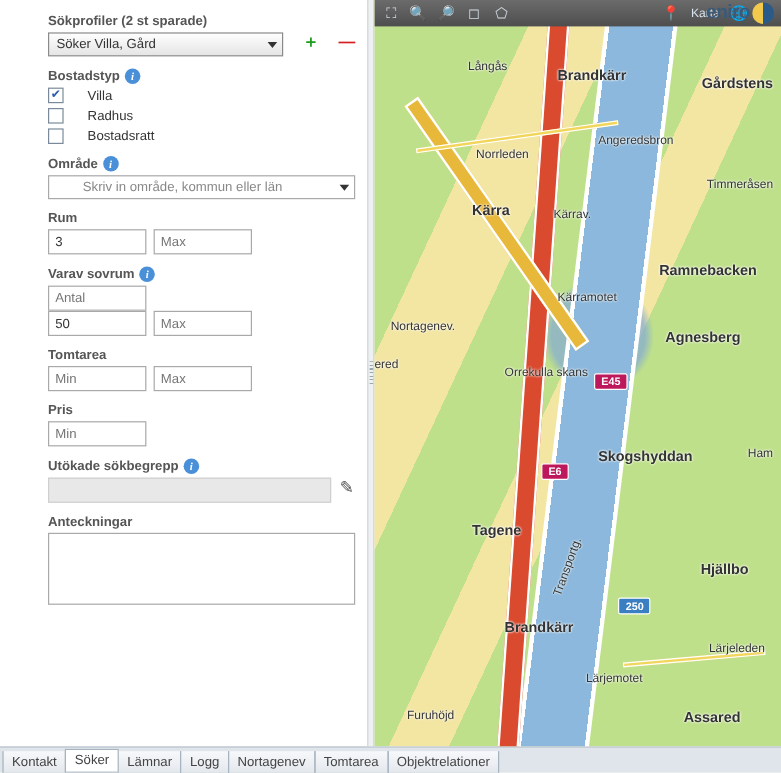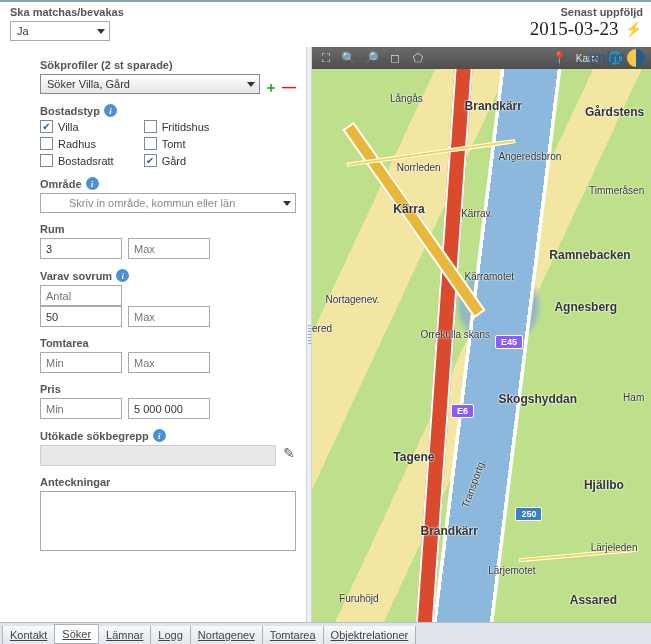--- a/index.html
+++ b/index.html
@@ -65,35 +65,35 @@
   background: repeating-linear-gradient(#9aa 0 1px, transparent 1px 3px);
   transform: translateY(-50%);
 }
 .right-panel { flex: 1; position: relative; background:#dfe7cc; }
 .section-label { font-weight: bold; color: #555; margin-top: 10px; margin-bottom: 3px; font-size: 11px; display:flex; align-items:center; gap:4px;}
 .info-icon {
   display:inline-flex; width:13px; height:13px; border-radius:50%;
   background:#4a90d9; color:#fff; font-size:9px; font-weight:bold;
   align-items:center; justify-content:center; font-style: italic; font-family: Georgia, serif;
 }
-.profile-row { display:flex; align-items:flex-end; gap:4px; }
+.profile-row { display:flex; align-items:flex-start; gap:16px; }
 .profile-dropdown {
   flex:1;
   background: linear-gradient(#fefefe,#e5e5e5);
   border:1px solid #8a8a8a;
 }
 .plus-btn, .minus-btn {
   width:14px; height:14px; display:flex; align-items:center; justify-content:center;
   font-weight:bold; font-size:14px; cursor:pointer; line-height:1;
 }
 .plus-btn { color:#1a9e1a; }
 .minus-btn { color:#d62020; }
 .checkbox-grid { display:flex; gap:30px; margin-top:2px;}
 .checkbox-col { display:flex; flex-direction:column; gap:4px; }
-.checkbox-item { display:flex; align-items:center; gap:5px; font-size:11px; color:#333;}
+.checkbox-item { display:flex; align-items:center; gap:20px; font-size:11px; color:#333;}
 .chk {
   width:13px; height:13px; border:1px solid #7a8a9a; background:#fff;
   display:inline-flex; align-items:center; justify-content:center; font-size:10px; color:#2a5db0;
 }
 .chk.checked::after{ content:"✔"; font-size:10px; line-height:1; }
 .text-input {
   border:1px solid #a9a9a9; background:#fff; height:21px; padding:2px 5px;
   font-size:11px; color:#333;
 }
 .text-input.placeholder { color:#888; }
@@ -119,21 +119,20 @@
   padding:3px 7px 3px 7px;
   font-size:11px;
   color:#444;
   background: linear-gradient(#f7f8fa,#e3e8ed);
   border:1px solid #a7b3bf;
   border-top:none;
   margin-right:-1px;
   cursor:pointer;
   position:relative;
   top:1px;
-  text-decoration:underline;
 }
 .tab.active {
   background:#fff;
   border-top:1px solid #a7b3bf;
   top:0;
   font-weight:normal;
   z-index:2;
 }
 
 .map-wrap { position:absolute; inset:0; overflow:hidden; }
@@ -159,21 +158,21 @@
 }
 .road-yellow {
   position:absolute; width:10px; background:#f2d65c; border:1px solid #fff;
 }
 .map-label {
   position:absolute; font-size:10px; color:#333; font-family: Arial;
   text-shadow: 0 0 2px #fff, 0 0 2px #fff;
 }
 .map-label.bold { font-weight:bold; font-size:12px; }
 .route-badge {
-  position:absolute; background:#8b5cf6; color:#fff; font-size:9px; font-weight:bold;
+  position:absolute; background:#be185d; color:#fff; font-size:9px; font-weight:bold;
   padding:1px 5px; border:1px solid #fff; border-radius:2px;
 }
 .map-toolbar {
   position:absolute; top:0; left:0; right:0; height:22px;
   background: linear-gradient(#6b6b6b,#4e4e4e);
   display:flex; align-items:center; gap:3px; padding:0 4px;
 }
 .tb-btn {
   width:20px; height:18px; display:flex; align-items:center; justify-content:center;
   color:#cfd8df; font-size:12px; cursor:pointer; border-radius:2px;
@@ -187,36 +186,20 @@
 }
 .eniro-logo .swirl {
   width:18px; height:18px; border-radius:50%;
   background: conic-gradient(#2a5a8a 0 180deg, #f2c94c 180deg 360deg);
 }
 </style>
 </head>
 <body>
 
 <div class="container">
-  <div class="top-header">
-    <div class="left">
-      <div class="label-bold">Ska matchas/bevakas</div>
-      <div class="dropdown" style="width:100px;margin-top:3px">
-        <span>Ja</span>
-        <span class="arrow"></span>
-      </div>
-    </div>
-    <div class="right">
-      <div class="label-bold">Senast uppföljd</div>
-      <div>
-        <span class="followup-date">2015-03-23</span>
-        <span class="lightning">⚡</span>
-      </div>
-    </div>
-  </div>
 
   <div class="main-area">
     <div class="left-panel">
 
       <div class="section-label">Sökprofiler (2 st sparade)</div>
       <div class="profile-row">
         <div class="dropdown profile-dropdown">
           <span>Söker Villa, Gård</span>
           <span class="arrow"></span>
         </div>
@@ -236,34 +219,20 @@
             </div>
             <div class="checkbox-item">
               <span class="chk"></span>
               <span>Radhus</span>
             </div>
             <div class="checkbox-item">
               <span class="chk"></span>
               <span>Bostadsratt</span>
             </div>
           </div>
-        <div class="checkbox-col" id="ptcol2">
-            <div class="checkbox-item">
-              <span class="chk"></span>
-              <span>Fritidshus</span>
-            </div>
-            <div class="checkbox-item">
-              <span class="chk"></span>
-              <span>Tomt</span>
-            </div>
-            <div class="checkbox-item">
-              <span class="chk checked"></span>
-              <span>Gård</span>
-            </div>
-          </div>
       </div>
 
       <div class="section-label">
         <span>Område</span>
         <span class="info-icon">i</span>
       </div>
       <div class="dropdown wide-dropdown">
         <span style="color:#888">Skriv in område, kommun eller län</span>
         <span class="arrow"></span>
       </div>
@@ -289,21 +258,20 @@
 
       <div class="section-label">Tomtarea</div>
       <div class="row-pair">
         <input class="text-input placeholder" placeholder="Min" style="">
         <input class="text-input placeholder" placeholder="Max" style="">
       </div>
 
       <div class="section-label">Pris</div>
       <div class="row-pair">
         <input class="text-input placeholder" placeholder="Min" style="">
-        <input class="text-input" value="5 000 000" style="">
       </div>
 
       <div class="section-label">
         <span>Utökade sökbegrepp</span>
         <span class="info-icon">i</span>
       </div>
       <div>
         <span class="extended-box"></span>
         <span class="pencil">✎</span>
       </div>

